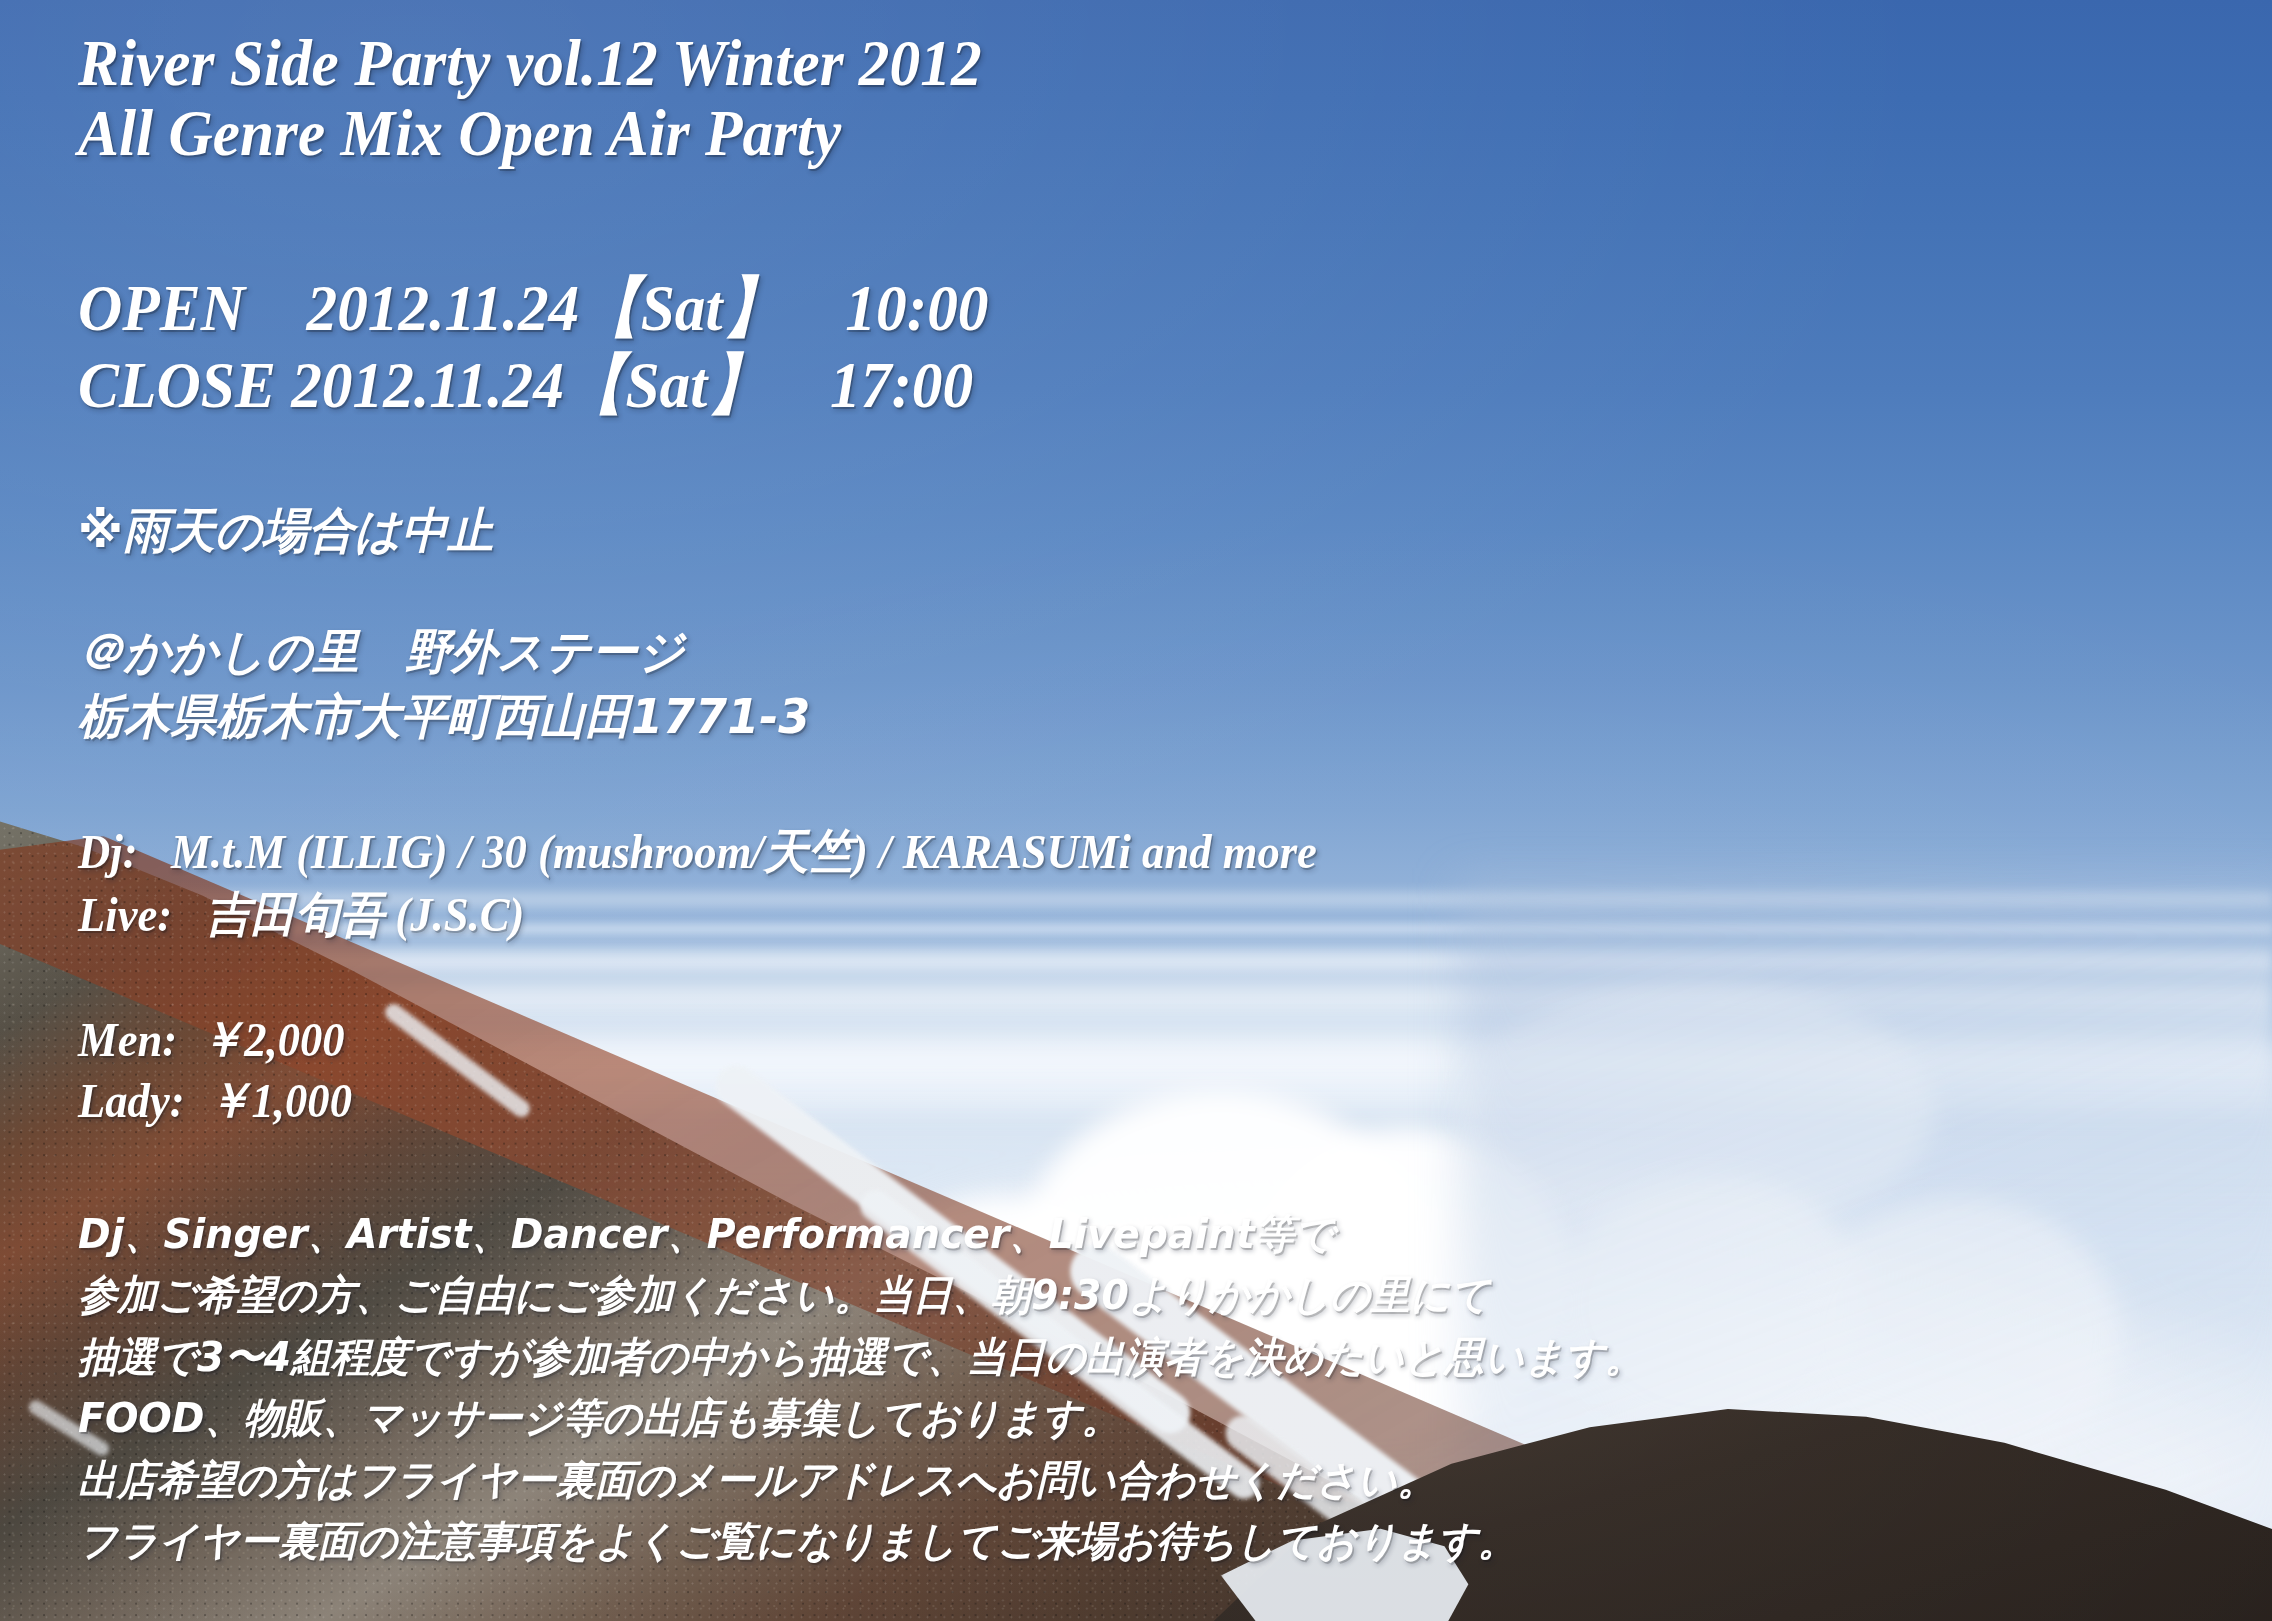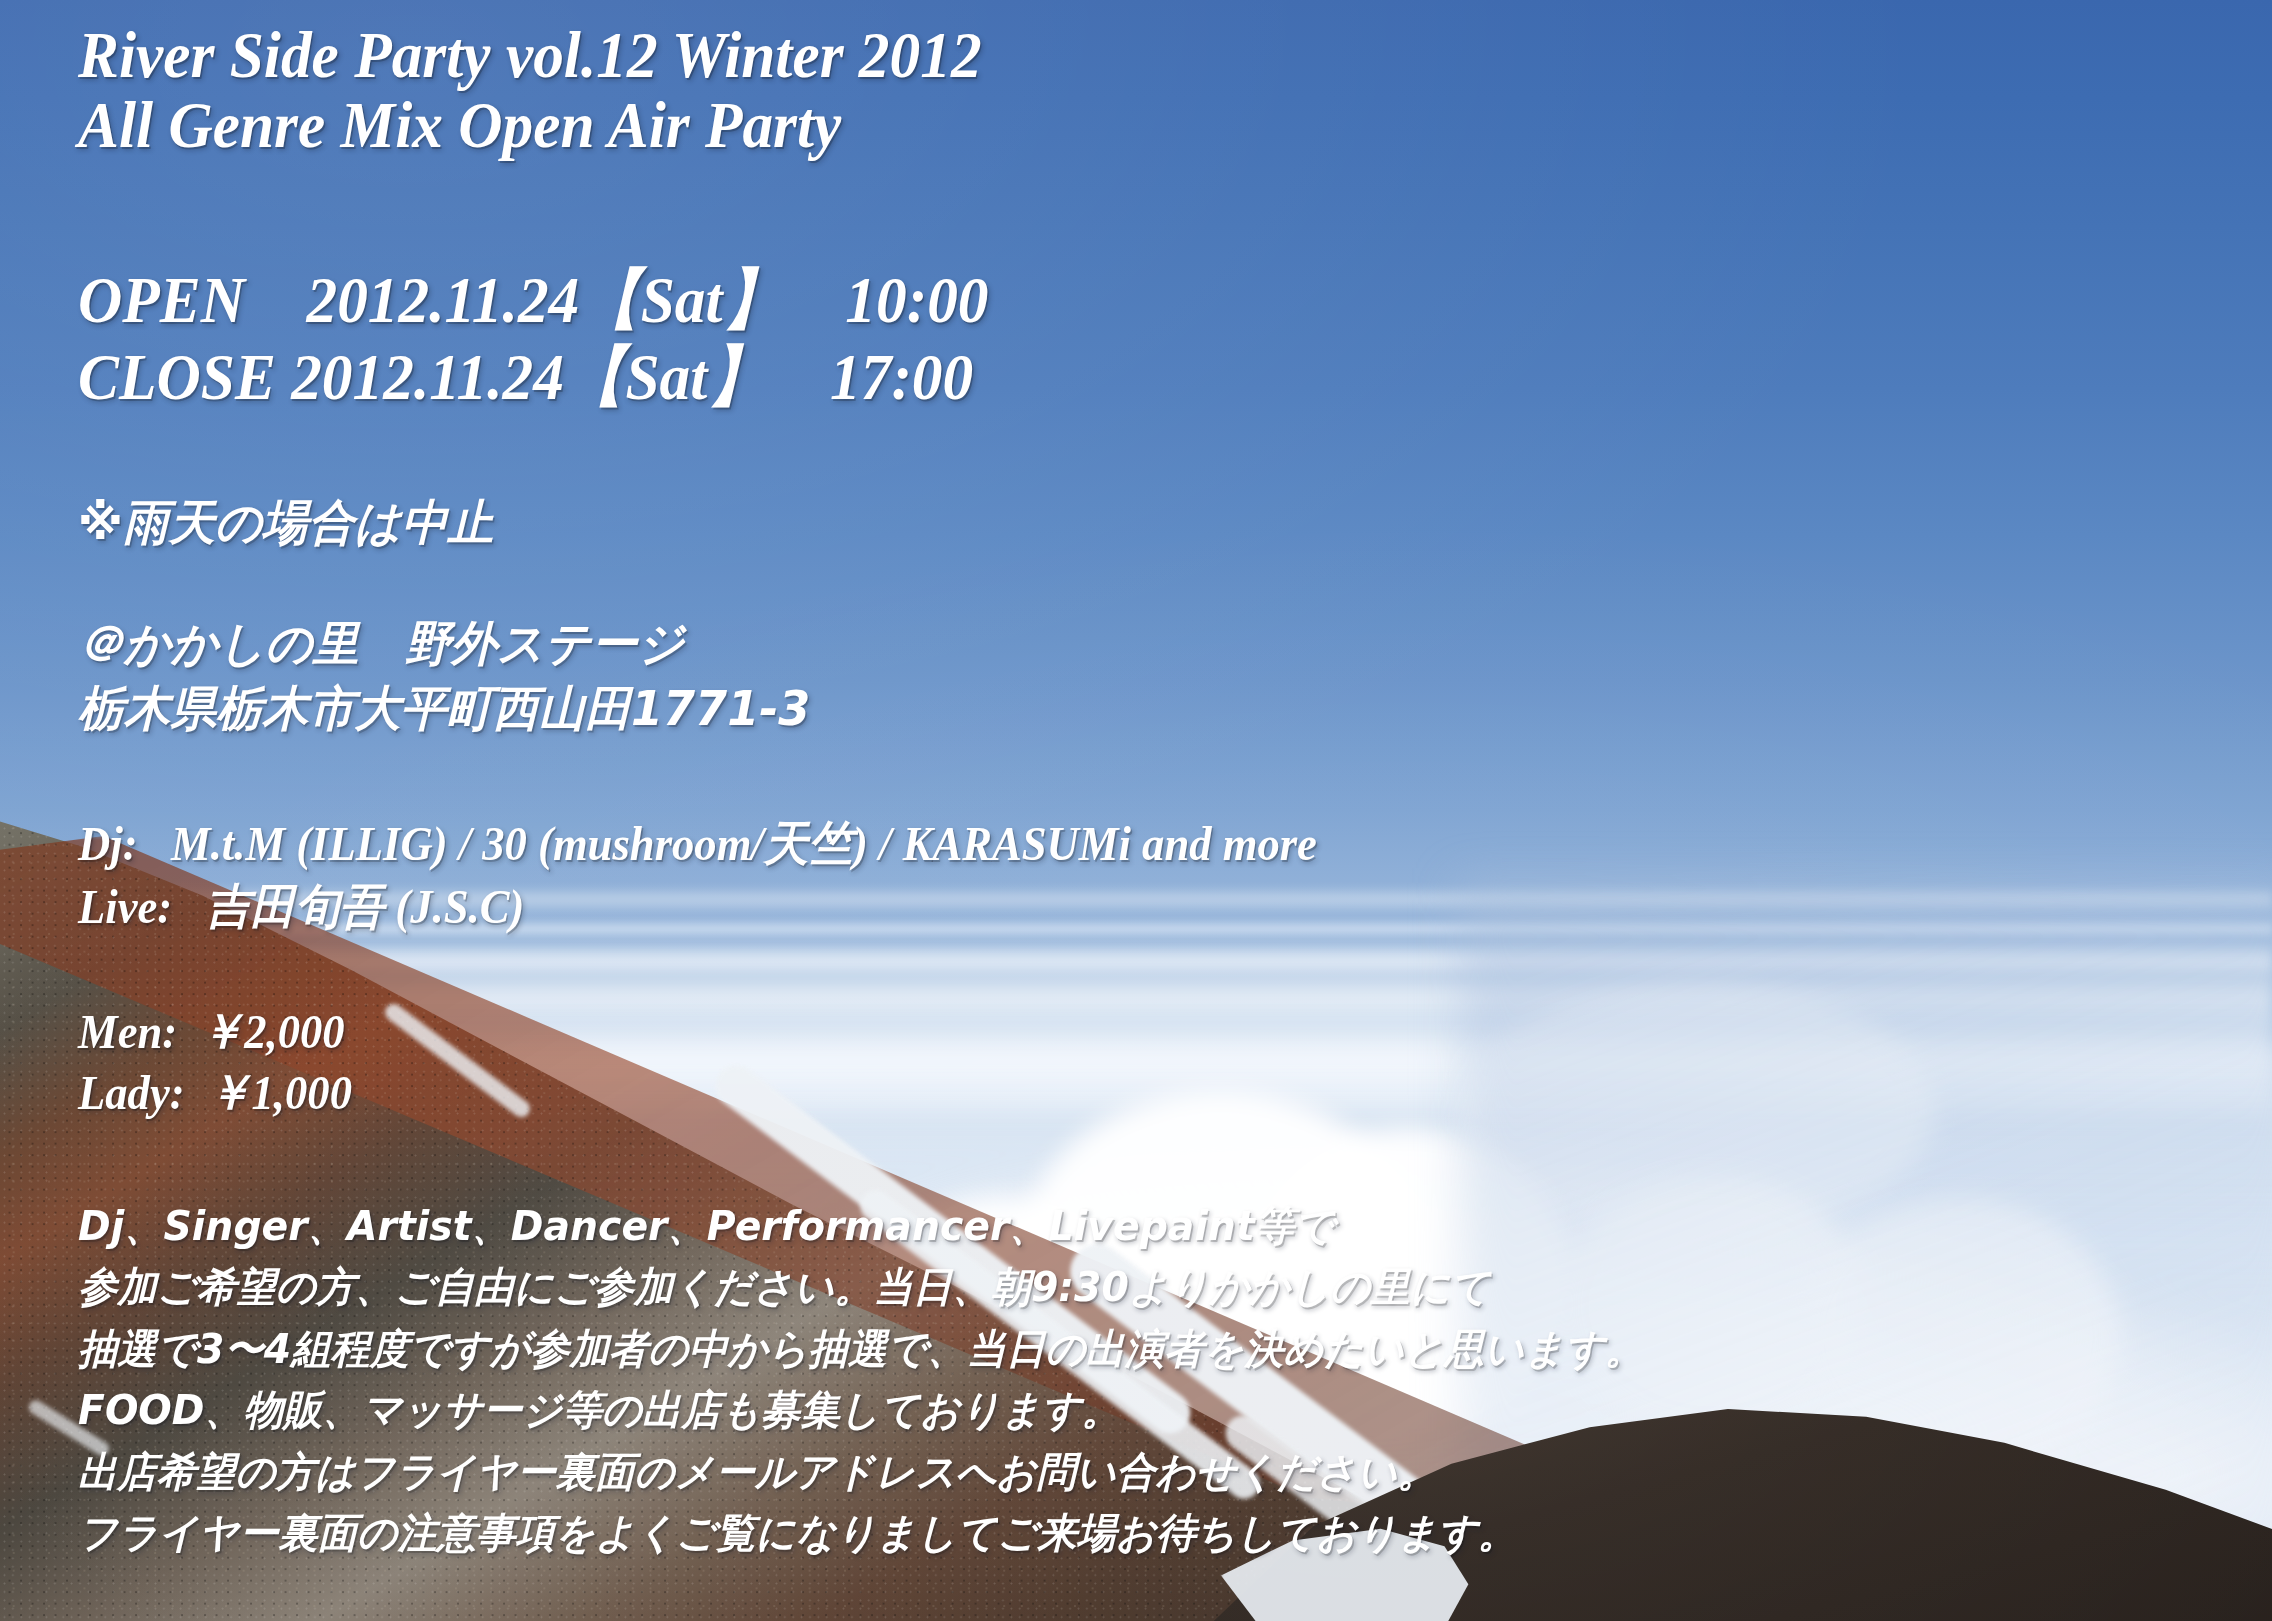--- a/index.html
+++ b/index.html
@@ -161,21 +161,21 @@
   .bloom{
     position:absolute;inset:0;
     background:radial-gradient(120% 90% at 62% 84%, rgba(255,255,255,.06) 0%, rgba(255,255,255,0) 60%);
     pointer-events:none;
   }
 
   
   .content{
     position:absolute;
     left:78px;
-    top:0;
+    top:8px;
     width:2150px;
     height:1449px;
   }
 
   .ln{
     color:#ffffff;
     white-space:pre;
     font-style:italic;
     font-weight:bold;
     letter-spacing:0px;

